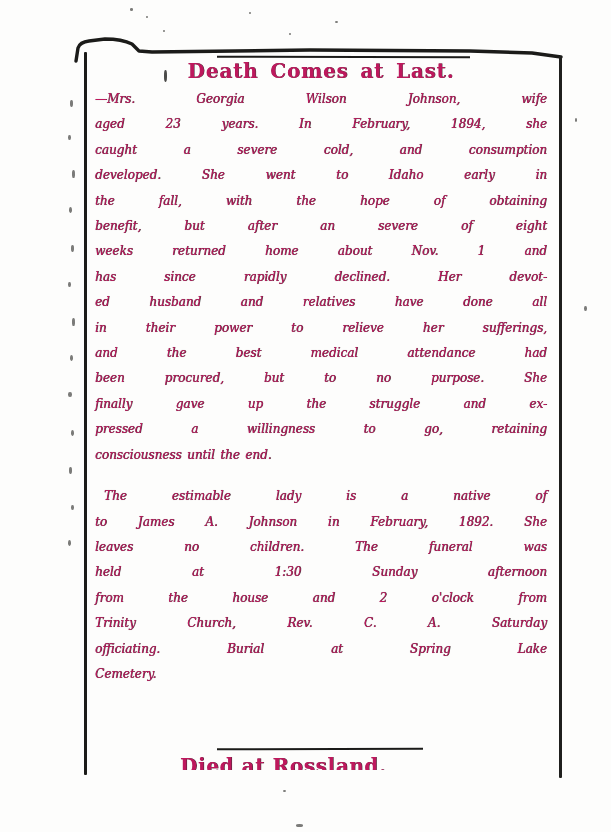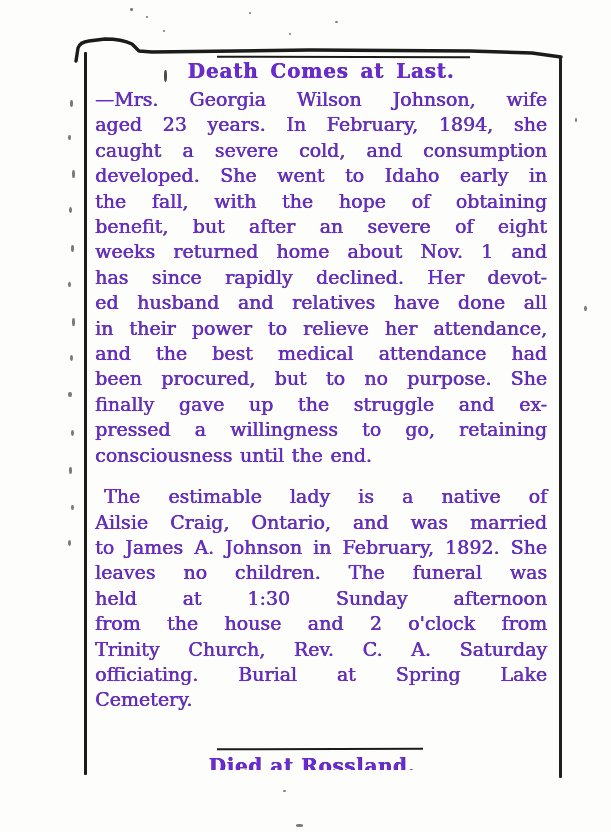--- a/index.html
+++ b/index.html
@@ -2,52 +2,52 @@
 <html><head>
 <meta charset="utf-8">
 <style>
   html,body{margin:0;padding:0;background:#ffffff;}
   .stage{
     position:relative;
     width:611px;height:832px;
     background:#fdfdfc;
     overflow:hidden;
     font-family:"DejaVu Serif","Liberation Serif",serif;
-    color:#6d28d9;
+    color:#be185d;
   }
   
   .torn-top{position:absolute;left:0;top:0;}
   
   .vrule{position:absolute;background:#1b1b19;}
   .vrule.left{left:84px;top:52px;width:3.4px;height:723px;border-radius:1px;}
   .vrule.right{left:559px;top:56px;width:2.6px;height:722px;border-radius:1px;background:#1f1f1d;}
   
   .inner-top-line{position:absolute;left:217px;top:56px;width:253px;height:2px;background:#1b1b19;transform:rotate(0.15deg);}
   
   .headline{
     position:absolute;left:95px;top:59px;width:452px;margin:0;
     text-align:center;font-size:20px;font-weight:bold;
     letter-spacing:0.8px;word-spacing:4px;
     text-shadow:0.4px 0 0 rgba(26,26,24,.85);
   }
   
   .body-col{position:absolute;left:95px;top:87px;width:452px;}
-  .para{line-height:25.4px;font-size:19px;
+  .para{line-height:25.4px;font-size:12px;
     text-shadow:0.45px 0 0 rgba(26,26,24,.8),0 0 0.7px rgba(26,26,24,.45);
-    word-spacing:1.5px;}
+    word-spacing:1.5px;font-style:italic;}
   .para + .para{margin-top:16px;}
   .tline{text-align:justify;text-align-last:justify;white-space:nowrap;}
   .para .tline:last-child{text-align-last:left;}
   .para + .para .tline:first-child{text-indent:9px;}
   
   .end-rule{position:absolute;left:217px;top:748px;width:206px;height:2.4px;background:#1b1b19;transform:rotate(-0.2deg);}
   
   .clipped-head{
     position:absolute;left:180px;top:755px;width:235px;height:15px;
-    overflow:hidden;text-align:right;
+    overflow:hidden;text-align:left;
   }
   .clipped-head span{
     font-size:20px;font-weight:bold;line-height:22px;display:inline-block;
     letter-spacing:0.6px;text-shadow:0.5px 0 0 rgba(26,26,24,.9);
   }
   
   .speck{position:absolute;background:#2b2b29;opacity:.62;border-radius:45%;}
 </style>
 </head>
 <body>
@@ -68,30 +68,29 @@
     <div class="para">
         <div class="tline">—Mrs. Georgia Wilson Johnson, wife</div>
         <div class="tline">aged 23 years. In February, 1894, she</div>
         <div class="tline">caught a severe cold, and consumption</div>
         <div class="tline">developed. She went to Idaho early in</div>
         <div class="tline">the fall, with the hope of obtaining</div>
         <div class="tline">benefit, but after an severe of eight</div>
         <div class="tline">weeks returned home about Nov. 1 and</div>
         <div class="tline">has since rapidly declined. Her devot-</div>
         <div class="tline">ed husband and relatives have done all</div>
-        <div class="tline">in their power to relieve her attendance,</div>
+        <div class="tline">in their power to relieve her sufferings,</div>
         <div class="tline">and the best medical attendance had</div>
         <div class="tline">been procured, but to no purpose. She</div>
         <div class="tline">finally gave up the struggle and ex-</div>
         <div class="tline">pressed a willingness to go, retaining</div>
         <div class="tline">consciousness until the end.</div>
       </div>
     <div class="para">
         <div class="tline">The estimable lady is a native of</div>
-        <div class="tline">Ailsie Craig, Ontario, and was married</div>
         <div class="tline">to James A. Johnson in February, 1892. She</div>
         <div class="tline">leaves no children. The funeral was</div>
         <div class="tline">held at 1:30 Sunday afternoon</div>
         <div class="tline">from the house and 2 o'clock from</div>
         <div class="tline">Trinity Church, Rev. C. A. Saturday</div>
         <div class="tline">officiating. Burial at Spring Lake</div>
         <div class="tline">Cemetery.</div>
       </div>
   </div>
 

